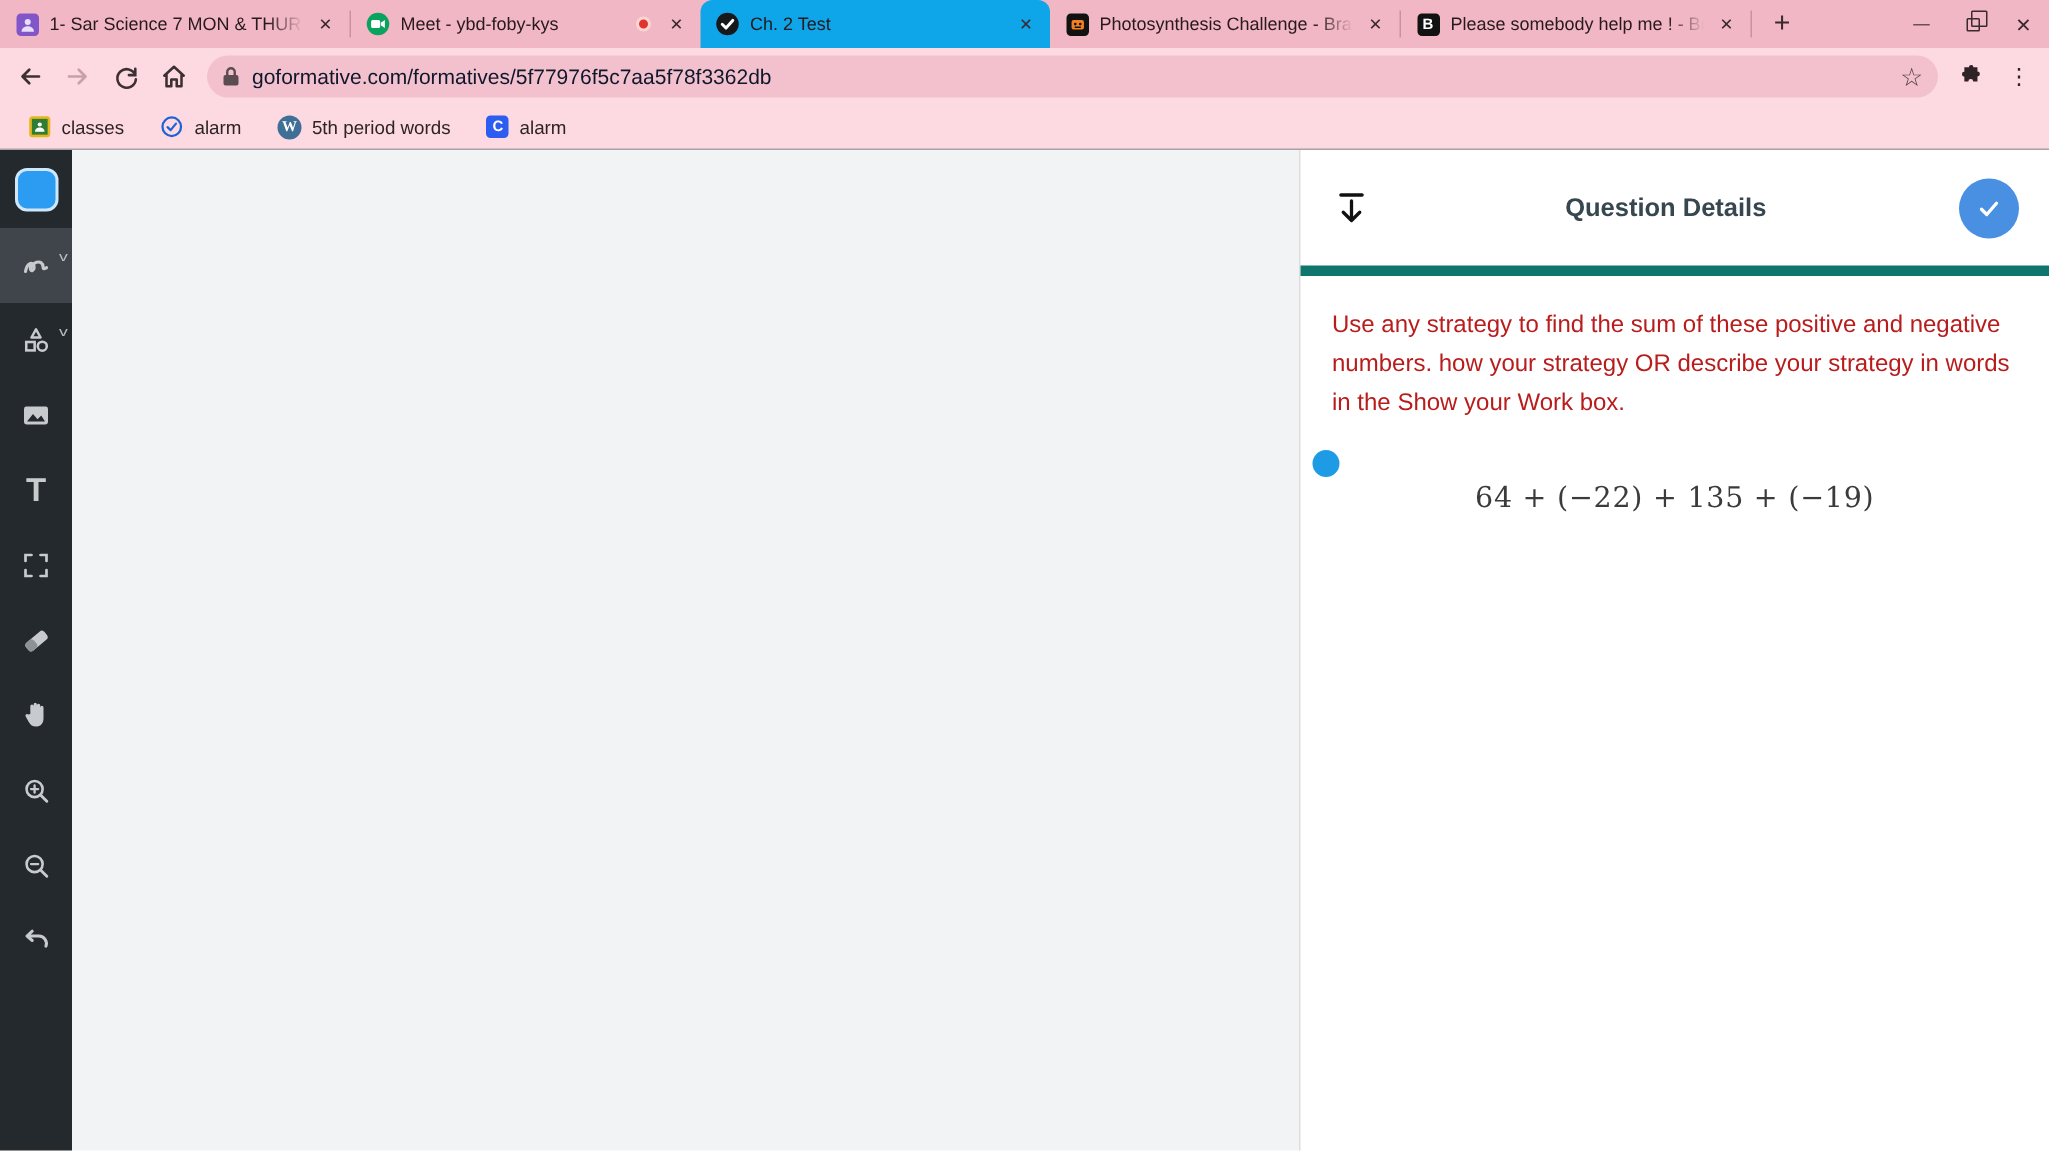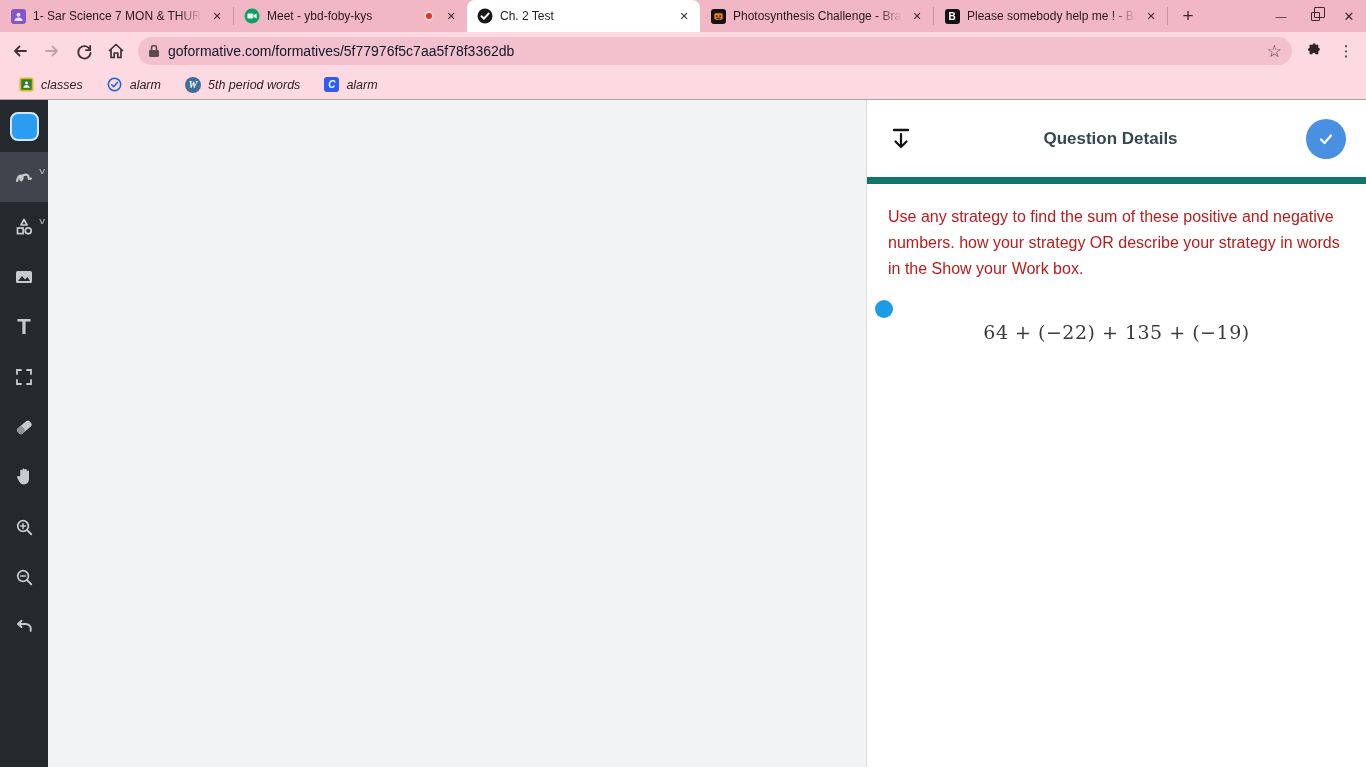--- a/index.html
+++ b/index.html
@@ -3,21 +3,21 @@
 <meta charset="utf-8">
 <style>
   * { margin:0; padding:0; box-sizing:border-box; }
   html,body { width:1366px; height:768px; overflow:hidden; }
   body { font-family:"Liberation Sans", sans-serif; background:#fff; }
 
   
   .tabstrip { height:32px; background:#f2b7c4; display:flex; align-items:flex-end; }
   .tab { width:233px; height:32px; display:flex; align-items:center; padding:0 8px 0 10px;
          gap:7px; position:relative; cursor:pointer; }
-  .tab.active { background:#ffffff; border-radius:8px 8px 0 0; }
+  .tab.active { background:#0ea5e9; border-radius:8px 8px 0 0; }
   .tab-title { flex:1; font-size:12px; color:#27191d; white-space:nowrap; overflow:hidden;
                -webkit-mask-image:linear-gradient(90deg,#000 86%,transparent);
                mask-image:linear-gradient(90deg,#000 86%,transparent); }
   .tab-close { width:16px; height:16px; border-radius:50%; display:flex; align-items:center;
                justify-content:center; font-size:11px; color:#3a2a2f; flex:none; }
   .tab-divider { width:1px; height:18px; background:#c793a1; align-self:center; flex:none; }
   .favicon { width:16px; height:16px; flex:none; display:flex; align-items:center; justify-content:center; }
   .fav-square { width:15px; height:15px; border-radius:3px; display:flex; align-items:center;
                 justify-content:center; }
   .rec-dot { width:10px; height:10px; border-radius:50%; background:#e3342b;
@@ -36,21 +36,21 @@
   .nav-btn { width:28px; height:28px; display:flex; align-items:center; justify-content:center; border-radius:50%; }
   .urlbar { flex:1; height:28px; background:#f3c1ce; border-radius:14px; display:flex;
             align-items:center; padding:0 10px; margin:0 4px; gap:8px; }
   .url-text { flex:1; font-size:14px; color:#0f172a; white-space:nowrap; overflow:hidden; }
   .star { font-size:17px; color:#4a3b40; }
   .kebab { font-size:15px; color:#2f2327; letter-spacing:0; }
 
   
   .bookmarks { height:30px; background:#fdd9e1; display:flex; align-items:center; padding:0 10px;
                gap:8px; border-bottom:1px solid #a9a2a4; }
-  .bm { display:flex; align-items:center; gap:7px; padding:3px 8px; border-radius:14px;font-style:italic; }
+  .bm { display:flex; align-items:center; gap:7px; padding:3px 8px; border-radius:14px; }
   .bm-label { font-size:12.5px; color:#2d2327; }
   .bm-ico { width:16px; height:16px; flex:none; display:flex; align-items:center; justify-content:center; }
 
   
   .content { display:flex; height:667px; }
 
   .sidebar { width:48px; background:#24292d; display:flex; flex-direction:column; flex:none; }
   .tool { height:50px; display:flex; align-items:center; justify-content:center; position:relative; }
   .tool.selected { background:#3f454a; }
   .swatch { width:29px; height:29px; border-radius:8px; background:#2b9cf2; border:2px solid #cfe7fb; }

